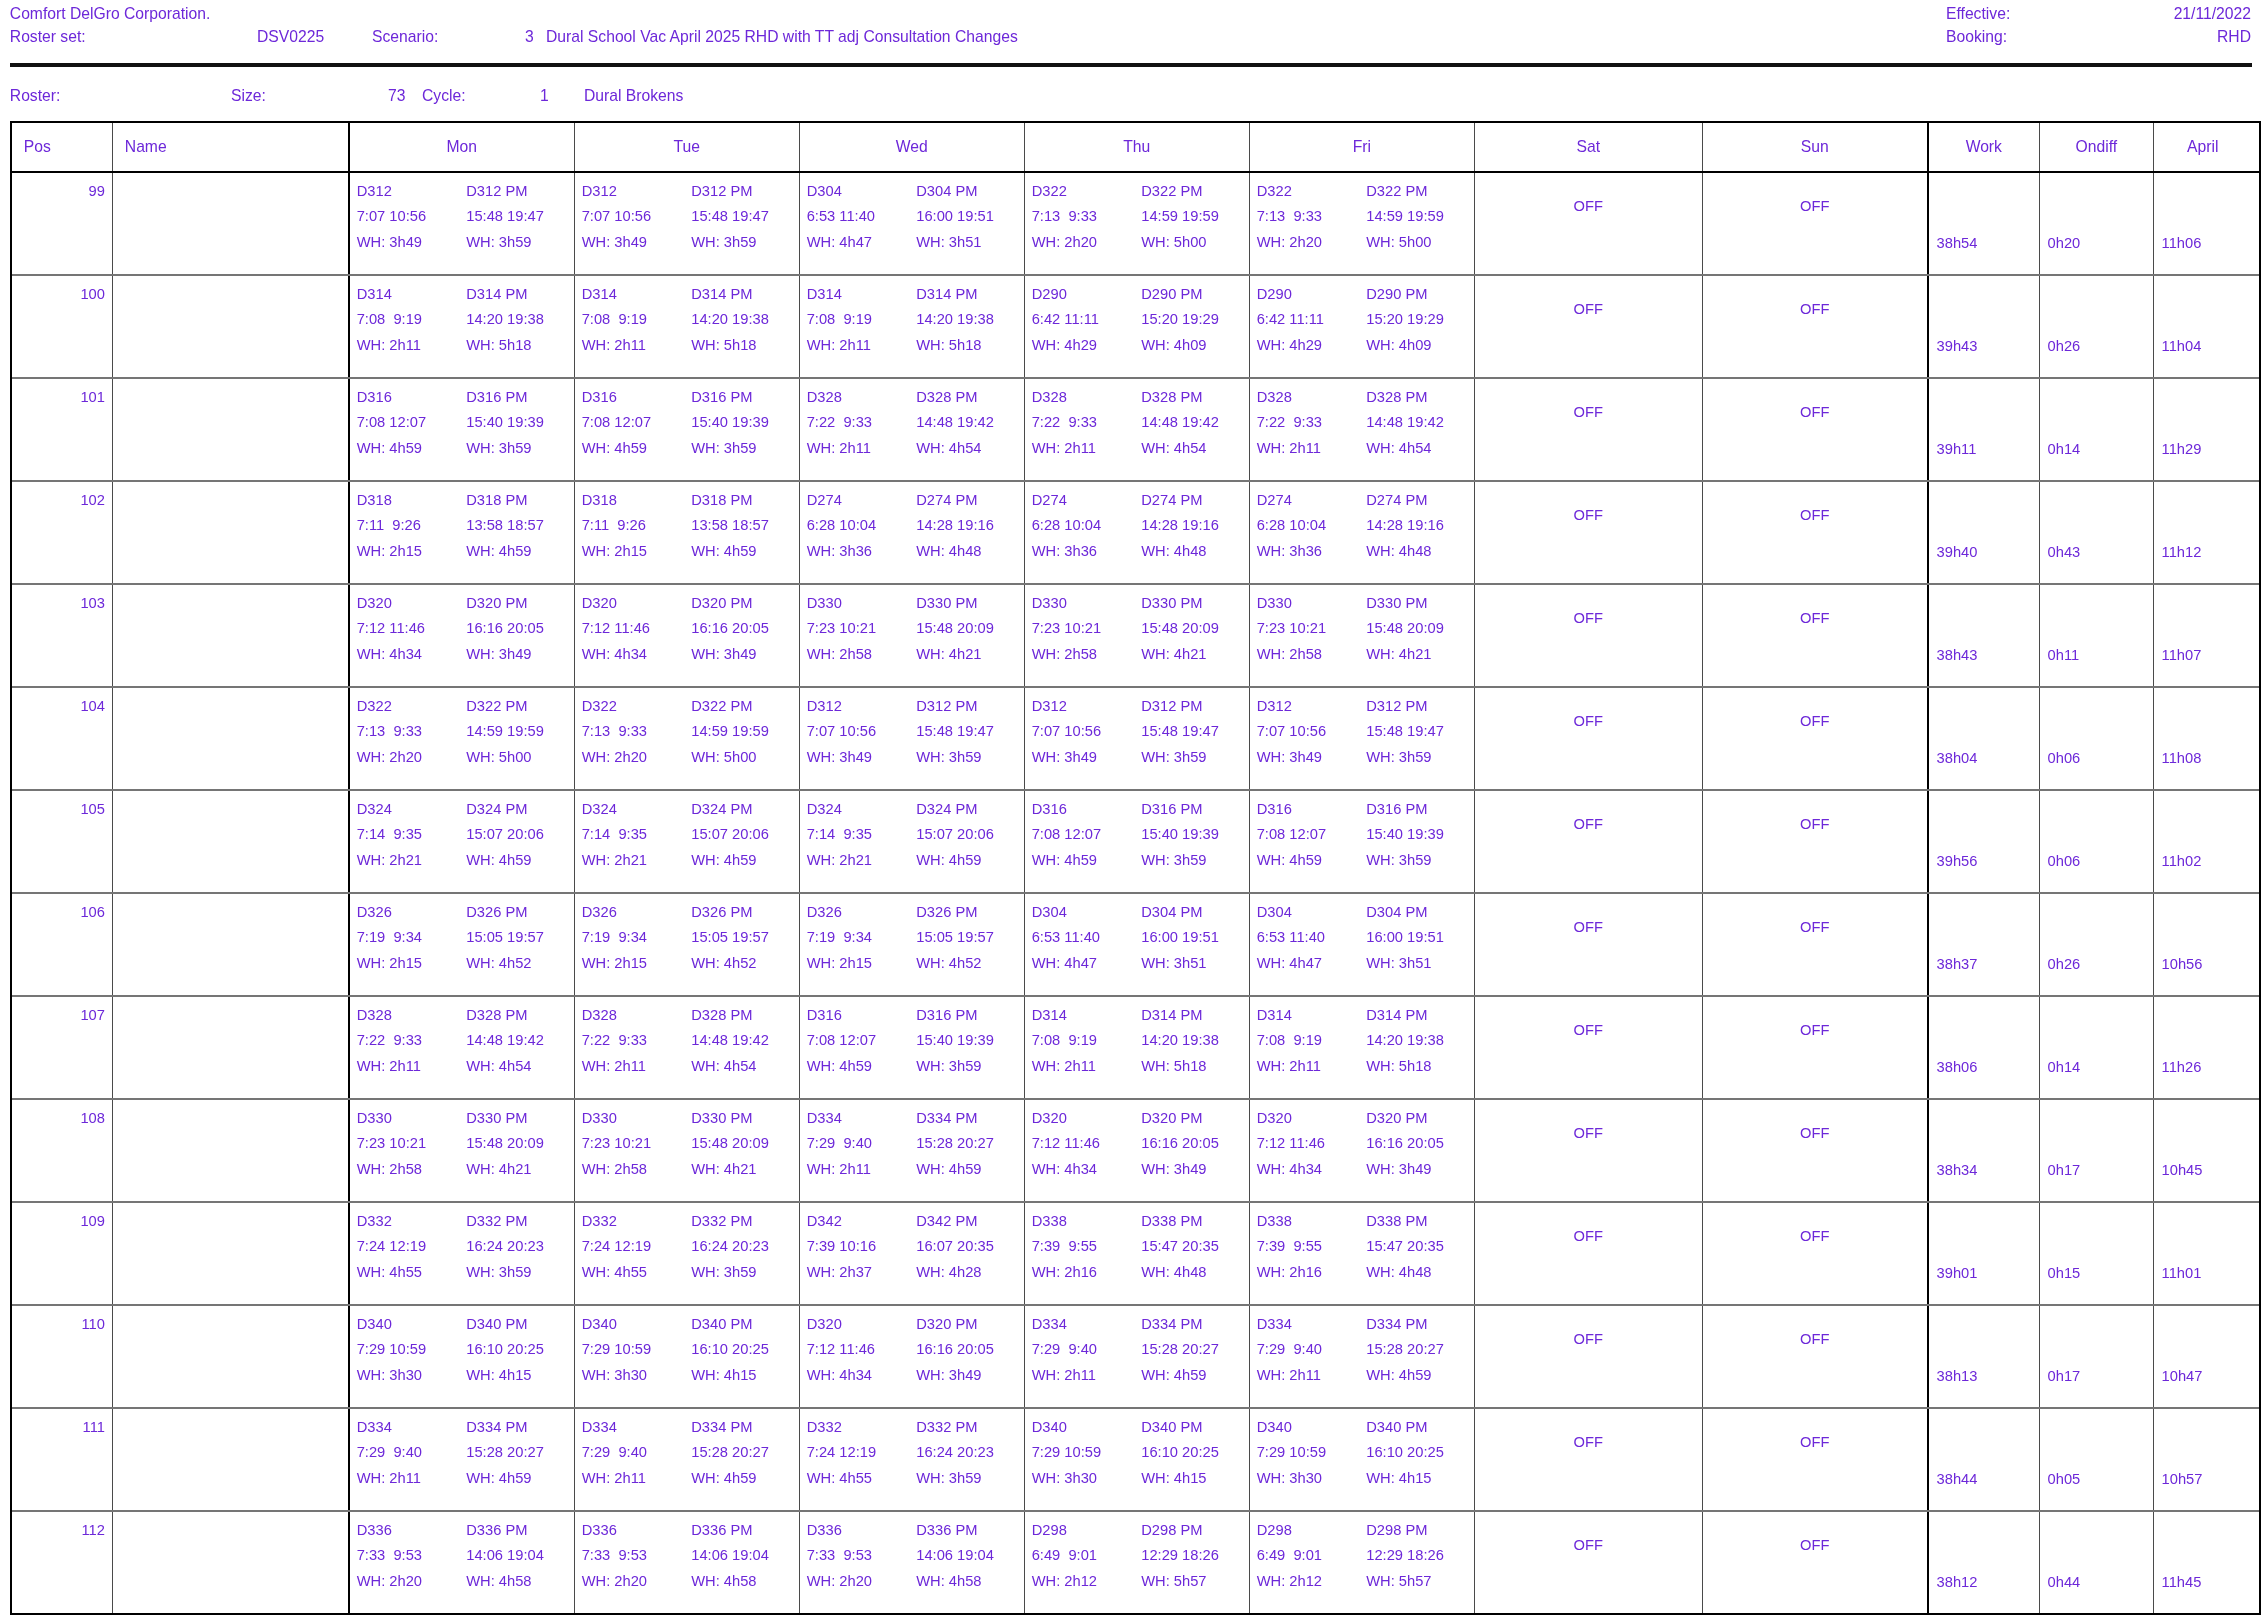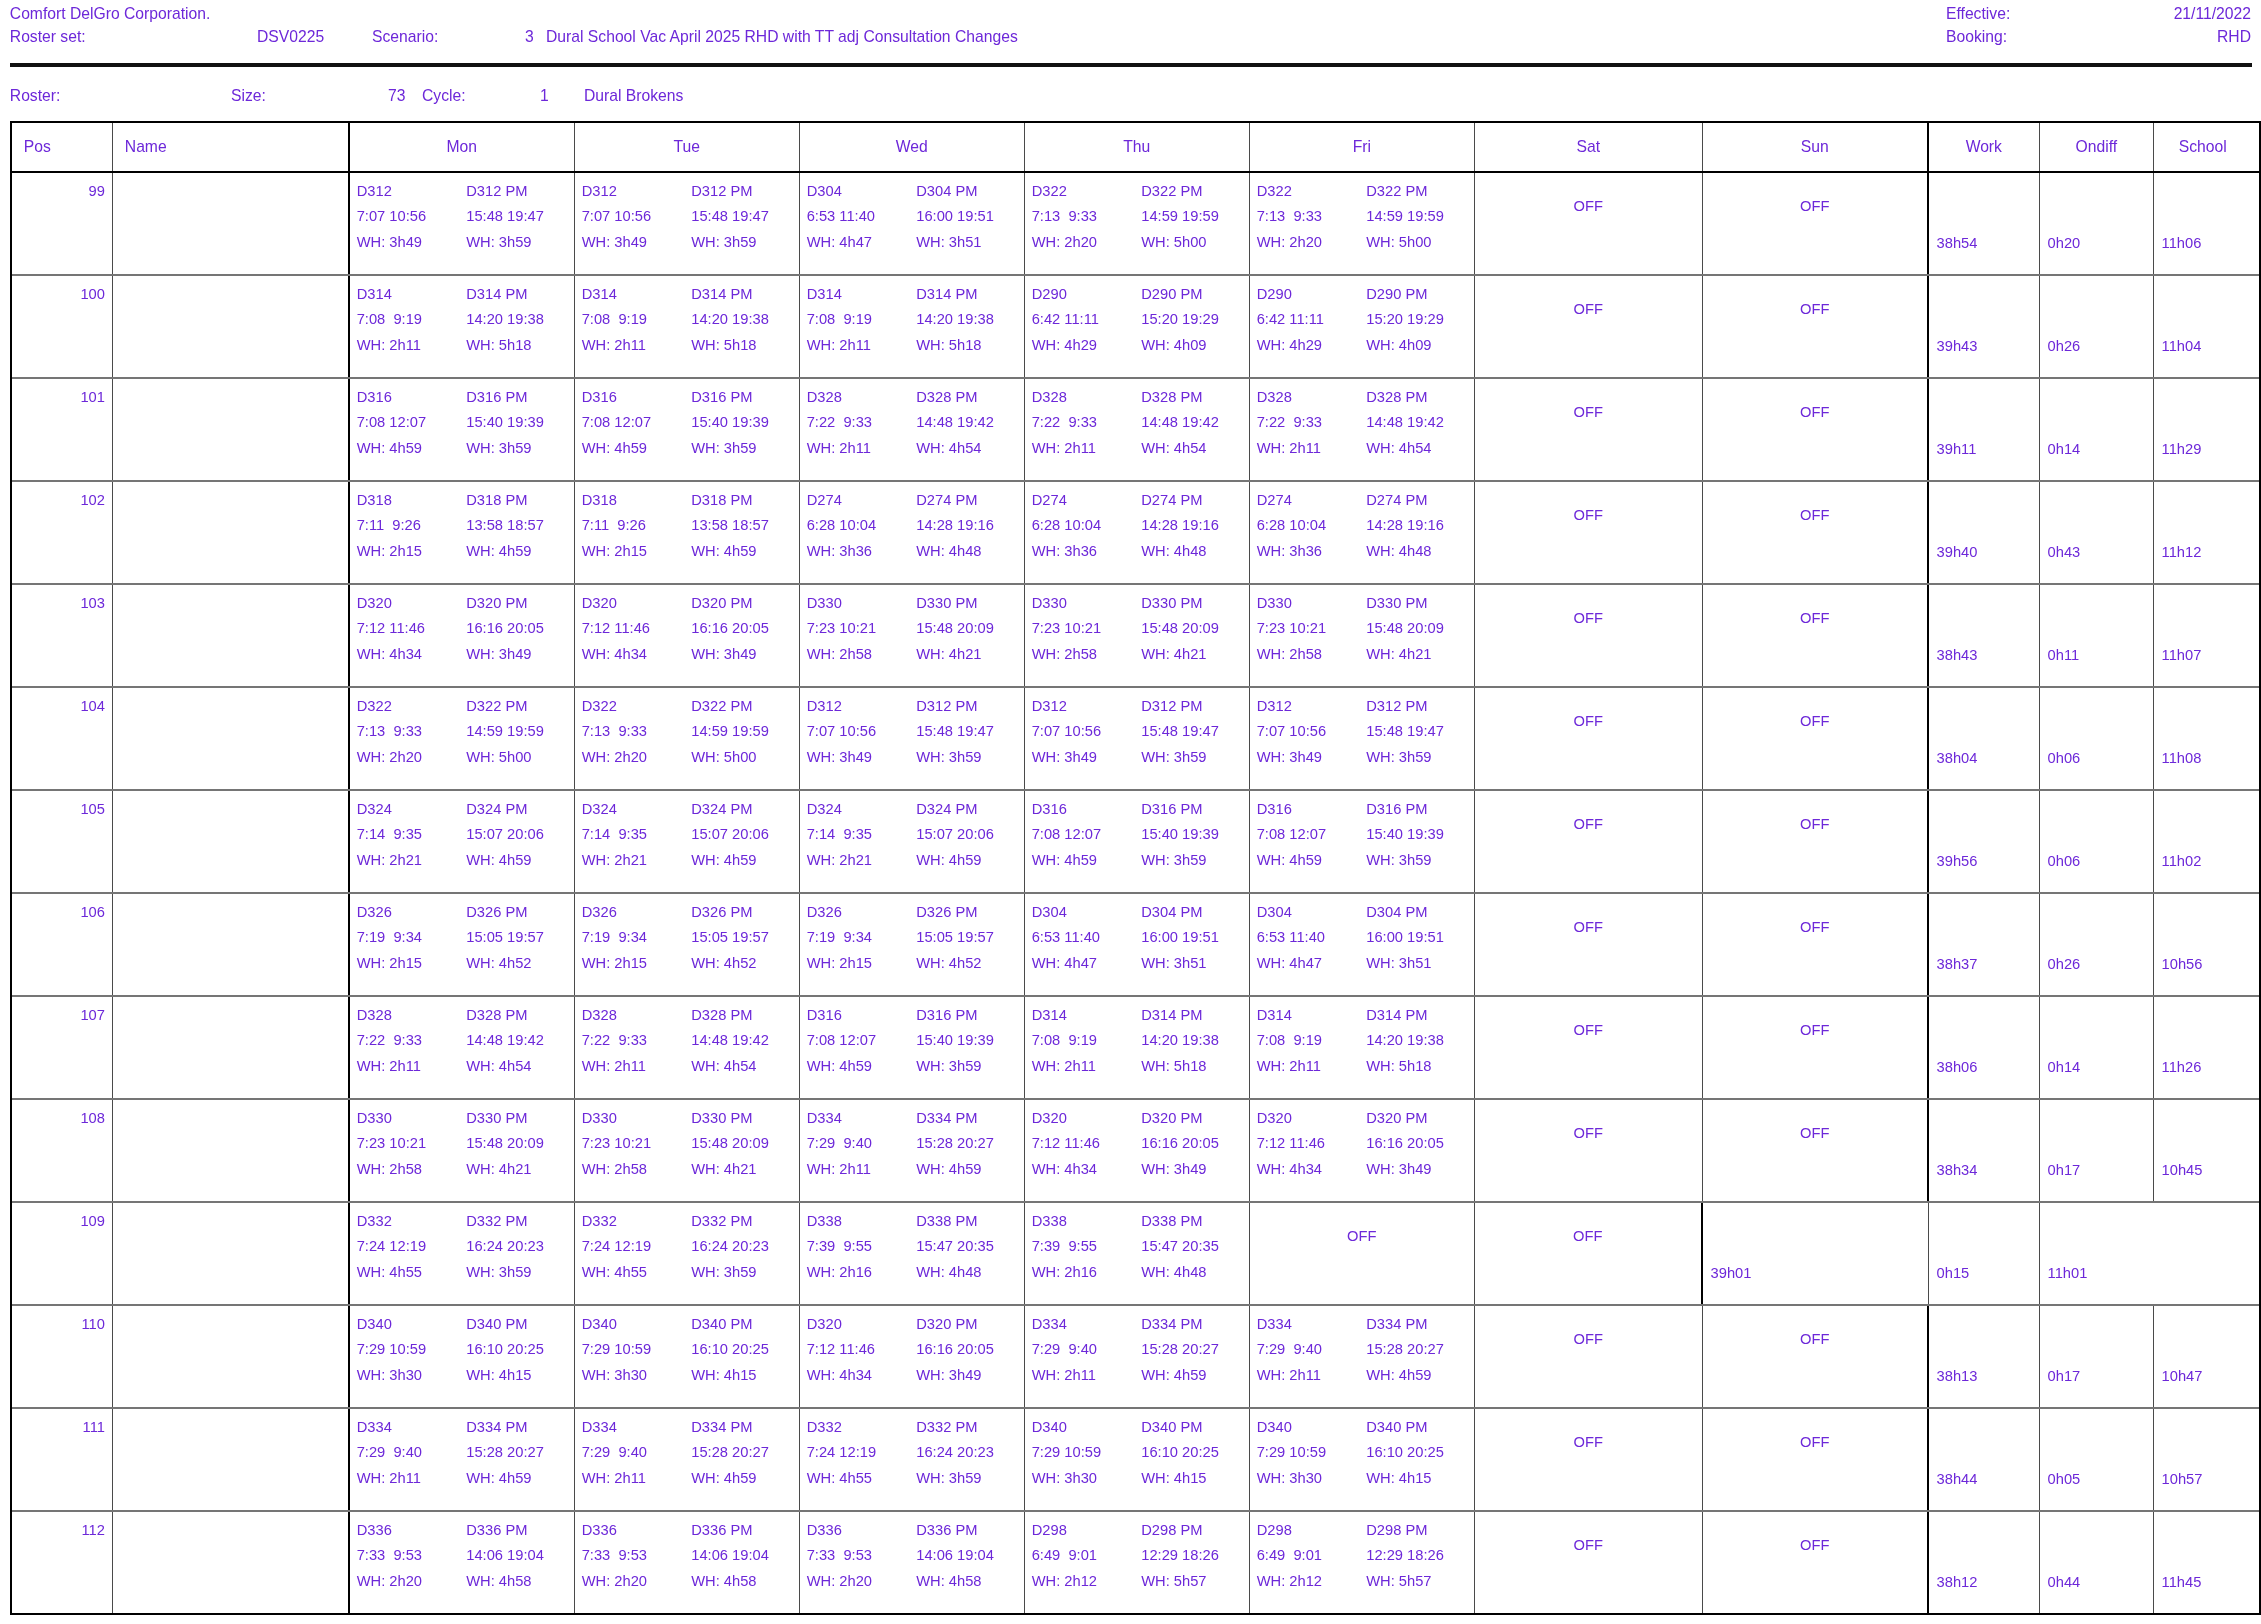--- a/index.html
+++ b/index.html
@@ -106,21 +106,21 @@
       <div class="cell h-left br-heavy">Name</div>
       <div class="cell">Mon</div>
       <div class="cell">Tue</div>
       <div class="cell">Wed</div>
       <div class="cell">Thu</div>
       <div class="cell">Fri</div>
       <div class="cell">Sat</div>
       <div class="cell br-heavy">Sun</div>
       <div class="cell">Work</div>
       <div class="cell">Ondiff</div>
-      <div class="cell last">School</div>
+      <div class="cell last">April</div>
     </div>
     <div id="rows">
         <div class="row data">
           <div class="cell pos">99</div>
           <div class="cell name br-heavy"></div>
           <div class="cell day">
             <span>D312</span>
             <span class="pmcol">D312 PM</span>
             <span class="t">7:07 10:56</span>
             <span class="t pmcol">15:48 19:47</span>
@@ -619,20 +619,28 @@
           </div>
           <div class="cell day">
             <span>D332</span>
             <span class="pmcol">D332 PM</span>
             <span class="t">7:24 12:19</span>
             <span class="t pmcol">16:24 20:23</span>
             <span>WH: 4h55</span>
             <span class="pmcol">WH: 3h59</span>
           </div>
           <div class="cell day">
+            <span>D342</span>
+            <span class="pmcol">D342 PM</span>
+            <span class="t">7:39 10:16</span>
+            <span class="t pmcol">16:07 20:35</span>
+            <span>WH: 2h37</span>
+            <span class="pmcol">WH: 4h28</span>
+          </div>
+          <div class="cell day">
             <span>D338</span>
             <span class="pmcol">D338 PM</span>
             <span class="t">7:39  9:55</span>
             <span class="t pmcol">15:47 20:35</span>
             <span>WH: 2h16</span>
             <span class="pmcol">WH: 4h48</span>
           </div>
           <div class="cell day">
             <span>D338</span>
             <span class="pmcol">D338 PM</span>

